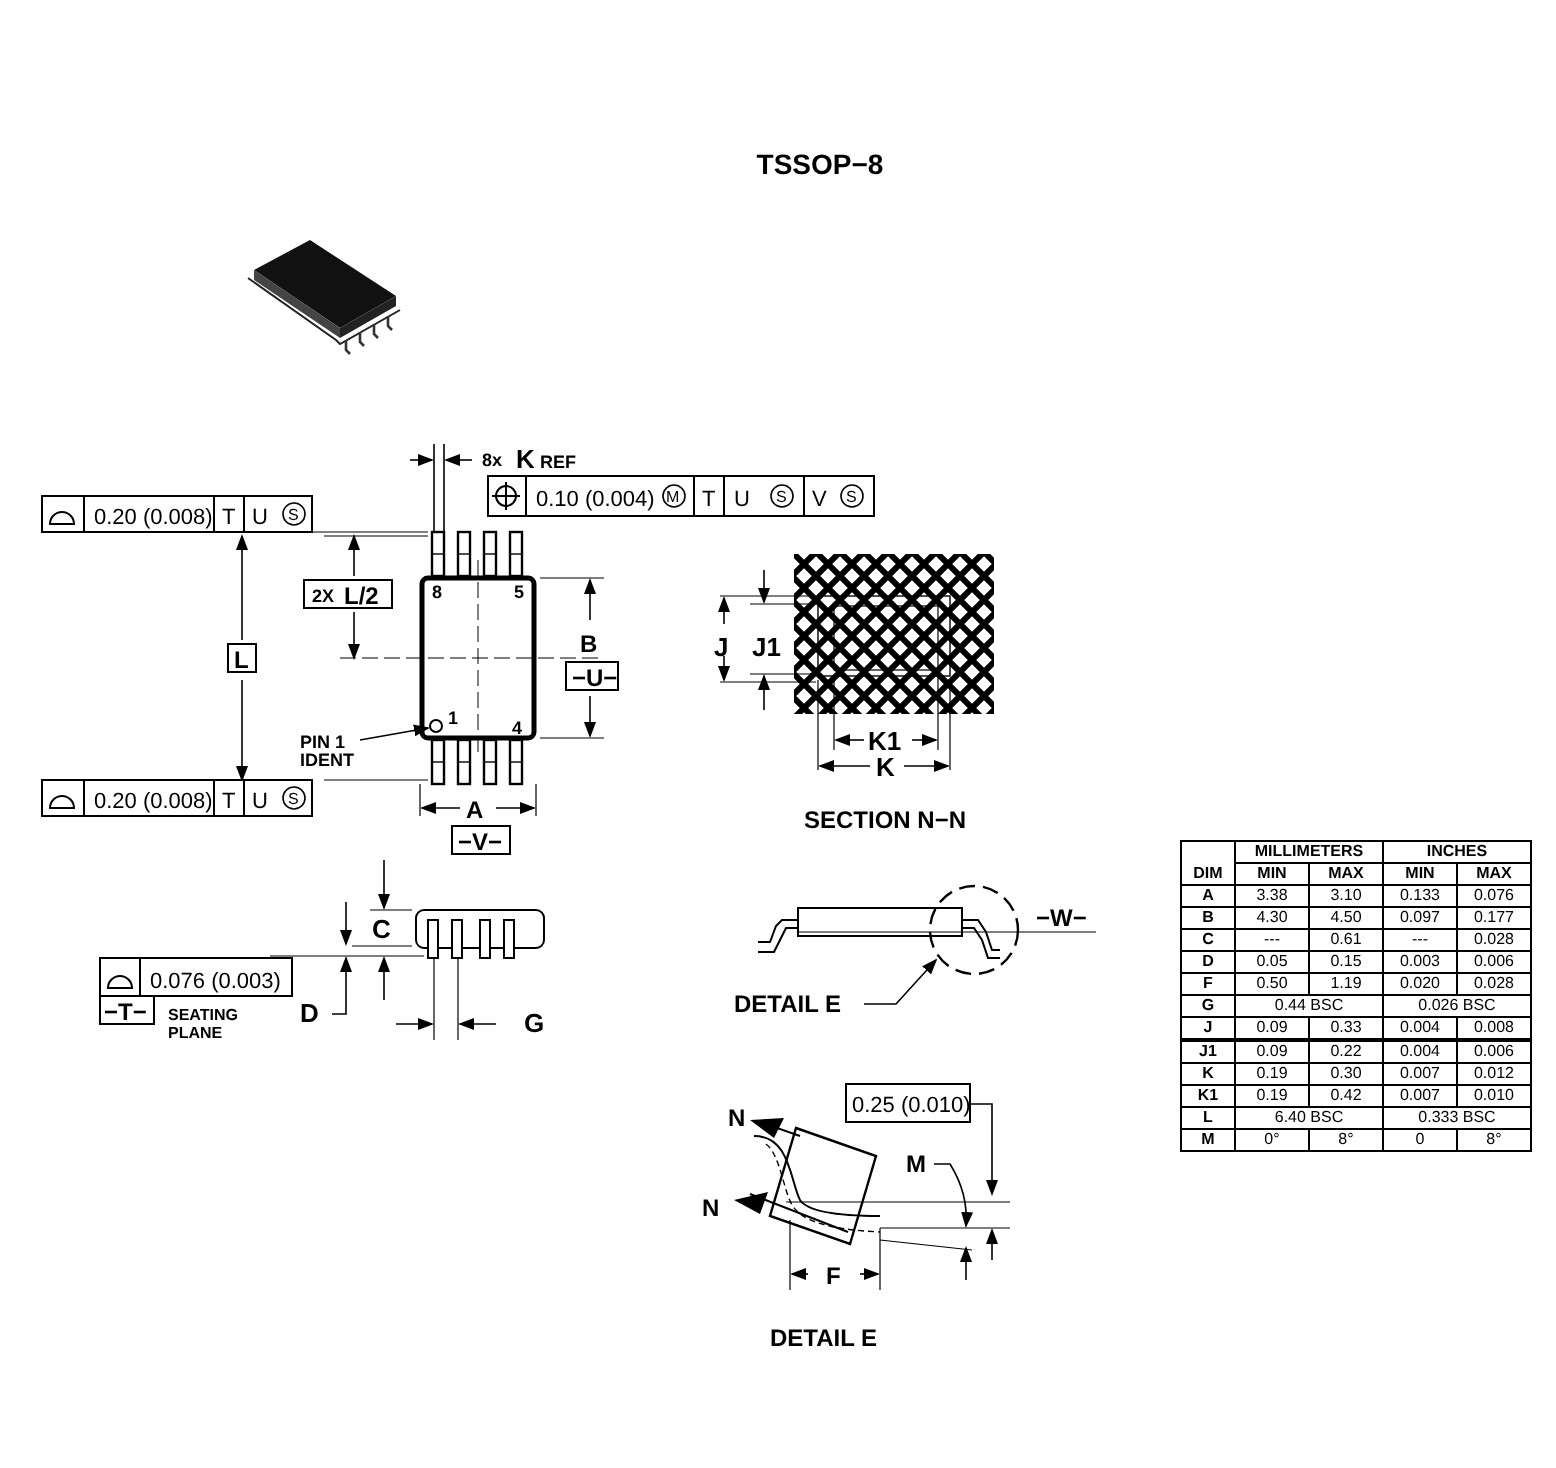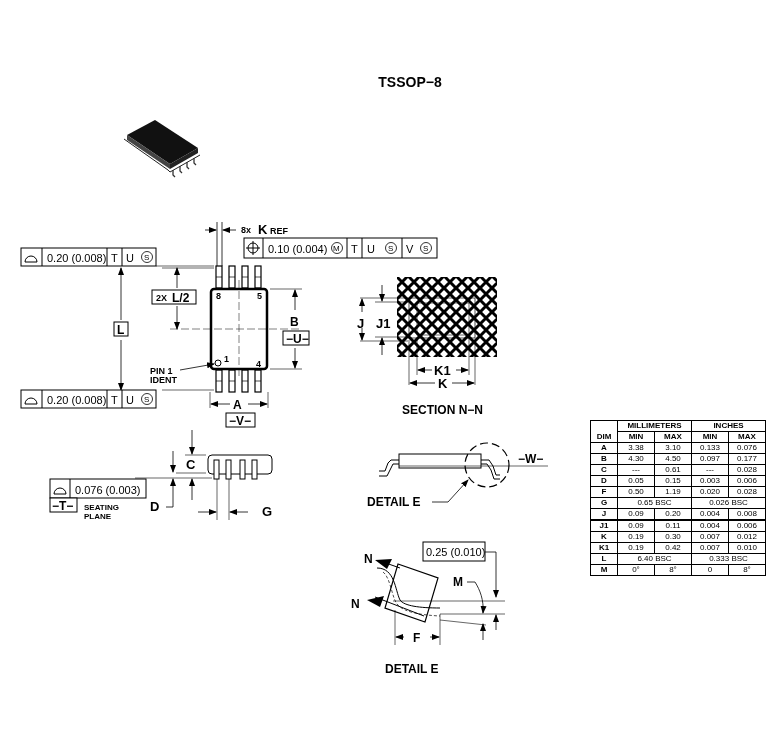--- a/index.html
+++ b/index.html
@@ -333,34 +333,34 @@
       </tr>
       <tr>
         <td class="dim">F</td>
         <td>0.50</td>
         <td>1.19</td>
         <td>0.020</td>
         <td>0.028</td>
       </tr>
       <tr>
         <td class="dim">G</td>
-        <td colspan="2">0.65 BSC</td>
+        <td colspan="2">0.44 BSC</td>
         <td colspan="2">0.026 BSC</td>
       </tr>
       <tr class="thick">
         <td class="dim">J</td>
         <td>0.09</td>
-        <td>0.20</td>
+        <td>0.33</td>
         <td>0.004</td>
         <td>0.008</td>
       </tr>
       <tr>
         <td class="dim">J1</td>
         <td>0.09</td>
-        <td>0.11</td>
+        <td>0.22</td>
         <td>0.004</td>
         <td>0.006</td>
       </tr>
       <tr>
         <td class="dim">K</td>
         <td>0.19</td>
         <td>0.30</td>
         <td>0.007</td>
         <td>0.012</td>
       </tr>

